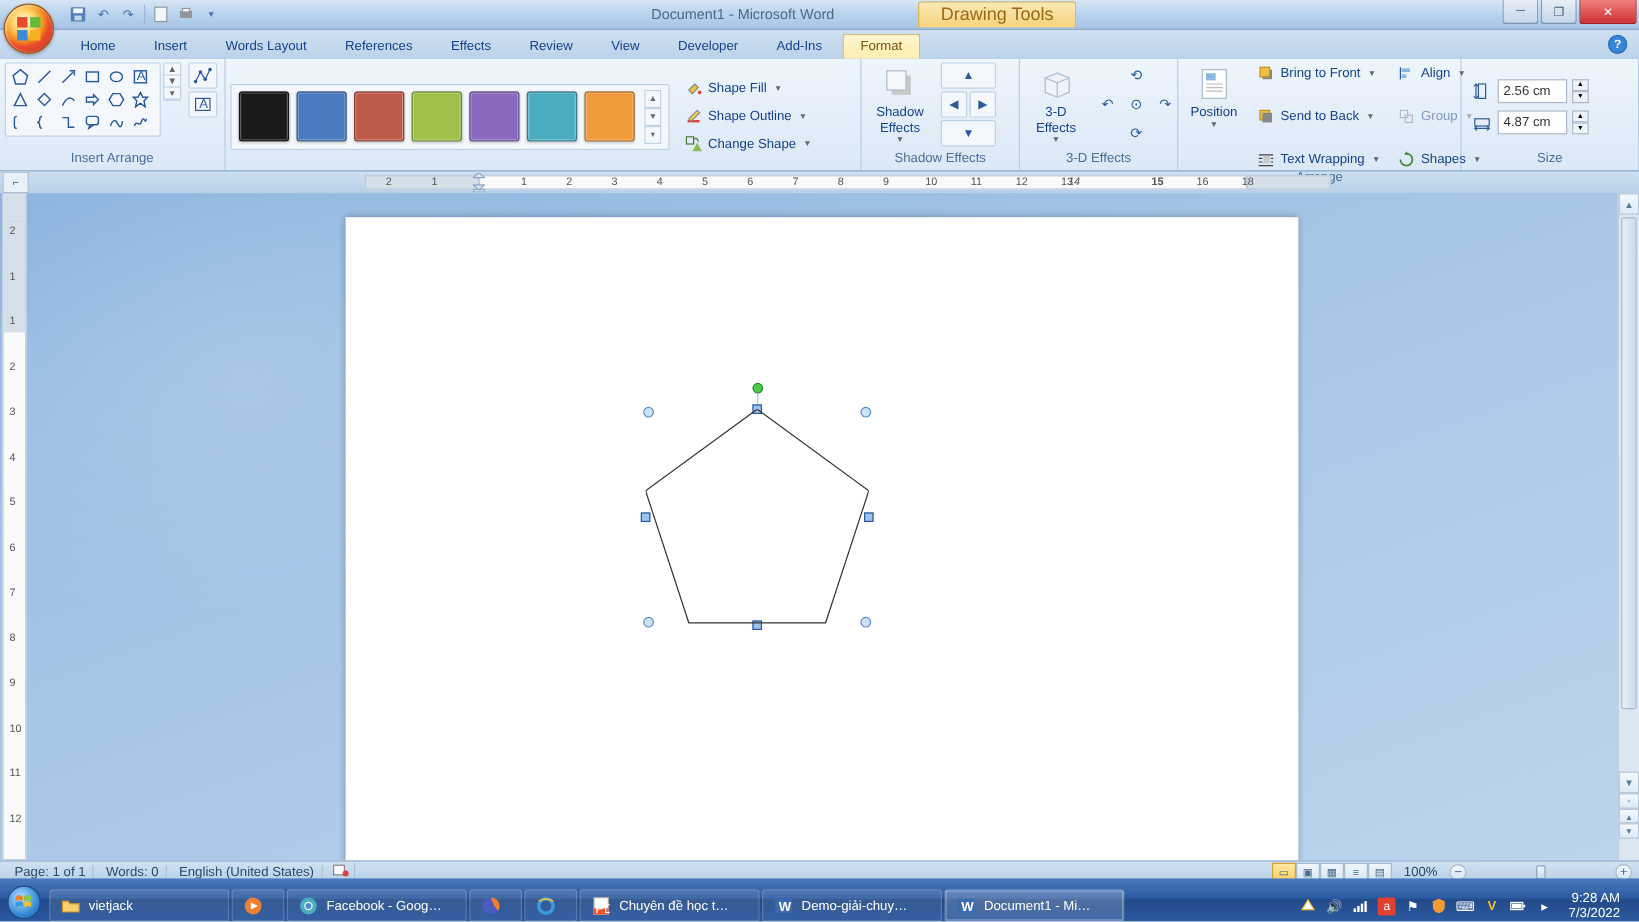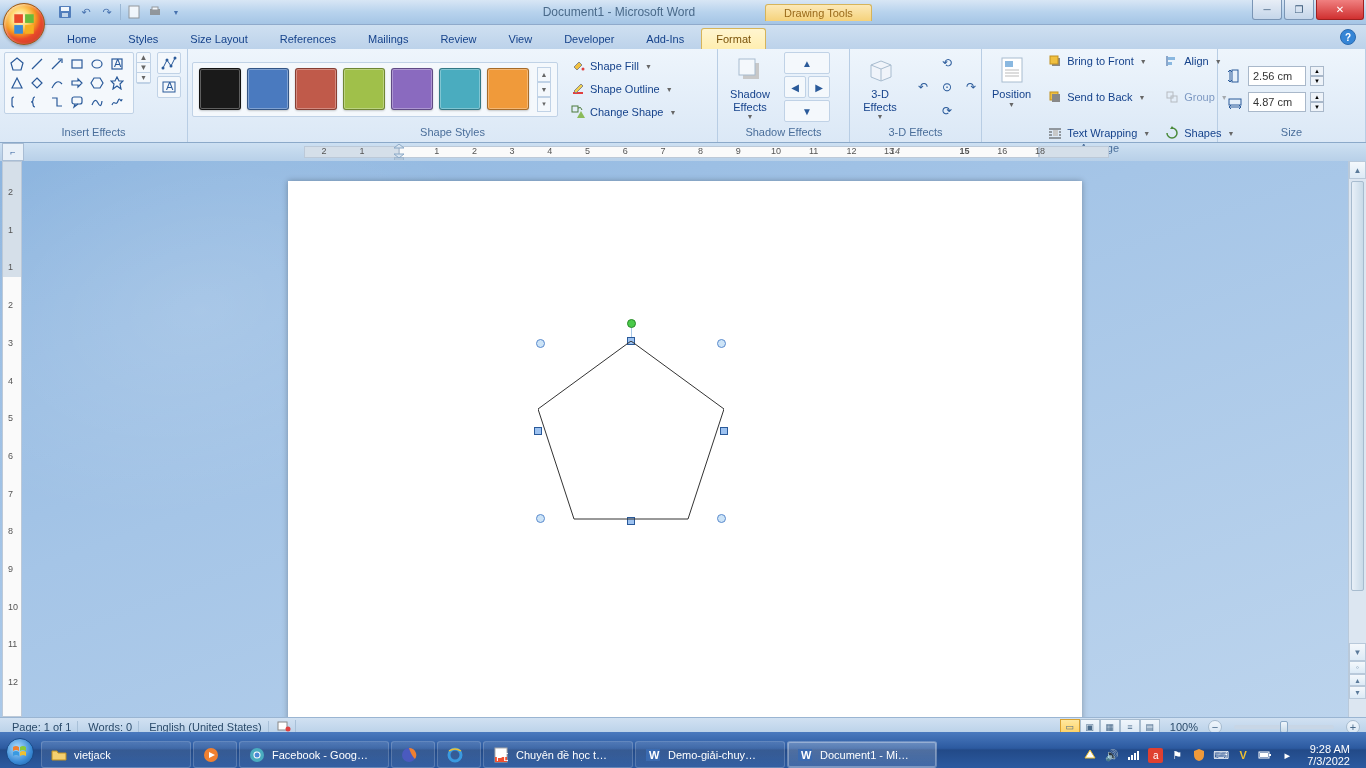--- a/index.html
+++ b/index.html
@@ -7,21 +7,21 @@
 
 
 .titlebar { height:25px; background:linear-gradient(180deg,#d8e6f5 0%,#b8d3ed 50%,#a5c5e5 100%); display:flex; align-items:center; position:relative; border-bottom:1px solid #8faacb; }
 .office-btn { width:42px; height:42px; position:absolute; left:3px; top:3px; z-index:100; border-radius:50%; background:radial-gradient(circle at 40% 35%,#fff 0%,#ffd870 25%,#f59520 45%,#e94a2a 60%,#b8332a 100%); border:1px solid #9a5a1a; box-shadow:inset 1px 1px 3px rgba(255,255,255,.6),0 1px 3px rgba(0,0,0,.3); display:flex; align-items:center; justify-content:center; font-size:18px; }
 .office-btn svg { width:26px; height:26px; }
 .qat { margin-left:52px; display:flex; align-items:center; gap:3px; height:100%; padding:0 4px; }
 .qat-btn { width:18px; height:18px; display:flex; align-items:center; justify-content:center; color:#2c5aa0; opacity:.8; }
 .qat-sep { width:1px; height:16px; background:#9bb7d4; margin:0 1px; }
 .title-text { position:absolute; left:50%; transform:translateX(-92%); color:#4a6a8a; font-size:12px; }
 .tool-tab { position:absolute; left:56%; top:0; height:100%; display:flex; flex-direction:column; align-items:center; justify-content:center; }
-.tool-tab-label { background:linear-gradient(180deg,#fce9b8,#f5d27b); color:#9a6a1a; font-size:11px; padding:2px 18px; border-radius:3px 3px 0 0; border:1px solid #d6b45a; border-bottom:none; }
+.tool-tab-label { background:linear-gradient(180deg,#fce9b8,#f5d27b); color:#9a6a1a; font-size:15px; padding:2px 18px; border-radius:3px 3px 0 0; border:1px solid #d6b45a; border-bottom:none; }
 .win-controls { position:absolute; right:0; top:0; display:flex; height:20px; }
 .win-btn { width:30px; height:20px; background:linear-gradient(180deg,#e8eef6,#c5d6ea); border:1px solid #7a95b5; border-top:none; display:flex; align-items:center; justify-content:center; color:#3a5a7a; font-size:10px; border-radius:0 0 3px 3px; margin-right:2px;}
 .win-btn.close { width:48px; background:linear-gradient(180deg,#f08080,#d03030); color:#fff; border-color:#a02020; }
 
 
 .tabs-row { height:24px; background:linear-gradient(180deg,#cfe0f1,#bcd2ea); display:flex; align-items:flex-end; padding-left:52px; position:relative; }
 .tab { padding:4px 14px; color:#15428b; cursor:default; border:1px solid transparent; border-bottom:none; border-radius:3px 3px 0 0; margin-right:2px; }
 .tab.active { background:linear-gradient(180deg,#fff5d0,#ffeeb0); border-color:#d6b45a; color:#7a520a; }
 .help-icon { position:absolute; right:10px; top:4px; width:16px; height:16px; border-radius:50%; background:#3585d6; color:#fff; display:flex; align-items:center; justify-content:center; font-size:10px; font-weight:bold; border:1px solid #2a6ab0;}
 
@@ -166,24 +166,24 @@
   </div>
   <div class="win-controls">
     <div class="win-btn">─</div>
     <div class="win-btn">❐</div>
     <div class="win-btn close">✕</div>
   </div>
 </div>
 
 <div class="tabs-row">
   <div class="tab">Home</div>
-  <div class="tab">Styles</div>
-  <div class="tab">Size Layout</div>
+  <div class="tab">Insert</div>
+  <div class="tab">Words Layout</div>
   <div class="tab">References</div>
-  <div class="tab">Mailings</div>
+  <div class="tab">Effects</div>
   <div class="tab">Review</div>
   <div class="tab">View</div>
   <div class="tab">Developer</div>
   <div class="tab">Add-Ins</div>
   <div class="tab active">Format</div>
   <div class="help-icon">?</div>
 </div>
 
 <div class="ribbon">
 
@@ -300,21 +300,21 @@
             </svg>
           </div>
         <div class="small-btn">
             <svg width="16" height="14" viewBox="0 0 16 14">
               <rect x="2" y="2" width="12" height="10" stroke="#2a5a9a" fill="none"></rect>
               <text x="5" y="10" font-size="8" fill="#2a5a9a">A</text>
             </svg>
           </div>
       </div>
     </div>
-    <div class="group-label">Insert Effects</div>
+    <div class="group-label">Insert Arrange</div>
   </div>
 
   <div class="group" style="width:530px;">
     <div class="group-body" style="align-items:center;">
       <div class="style-gallery">
         <div class="style-swatch" style="background:#1a1a1a;"></div>
         <div class="style-swatch" style="background:#4a7abf;"></div>
         <div class="style-swatch" style="background:#c05a4a;"></div>
         <div class="style-swatch" style="background:#a0c04a;"></div>
         <div class="style-swatch" style="background:#8a6abf;"></div>
@@ -353,21 +353,20 @@
                 <rect x="1" y="1" width="6" height="6" fill="none" stroke="#4a7a3a"></rect>
                 <polygon points="10,6 14,13 6,13" fill="#8aba5a"></polygon>
                 <path d="M7,3 Q10,1 11,5" fill="none" stroke="#4a7a3a"></path>
               </svg>
             </span>
             <span>Change Shape</span>
             <span class="drop">▼</span>
           </div>
       </div>
     </div>
-    <div class="group-label">Shape Styles</div>
   </div>
 
   <div class="group" style="width:132px;">
     <div class="group-body" style="align-items:flex-start;">
       <div class="bigbtn">
         <div class="ico">
             <svg width="30" height="30" viewBox="0 0 30 30">
               <rect x="8" y="8" width="16" height="16" fill="#c8c8c8"></rect>
               <rect x="4" y="4" width="16" height="16" fill="#f4f8fc" stroke="#a8bccf"></rect>
             </svg>

